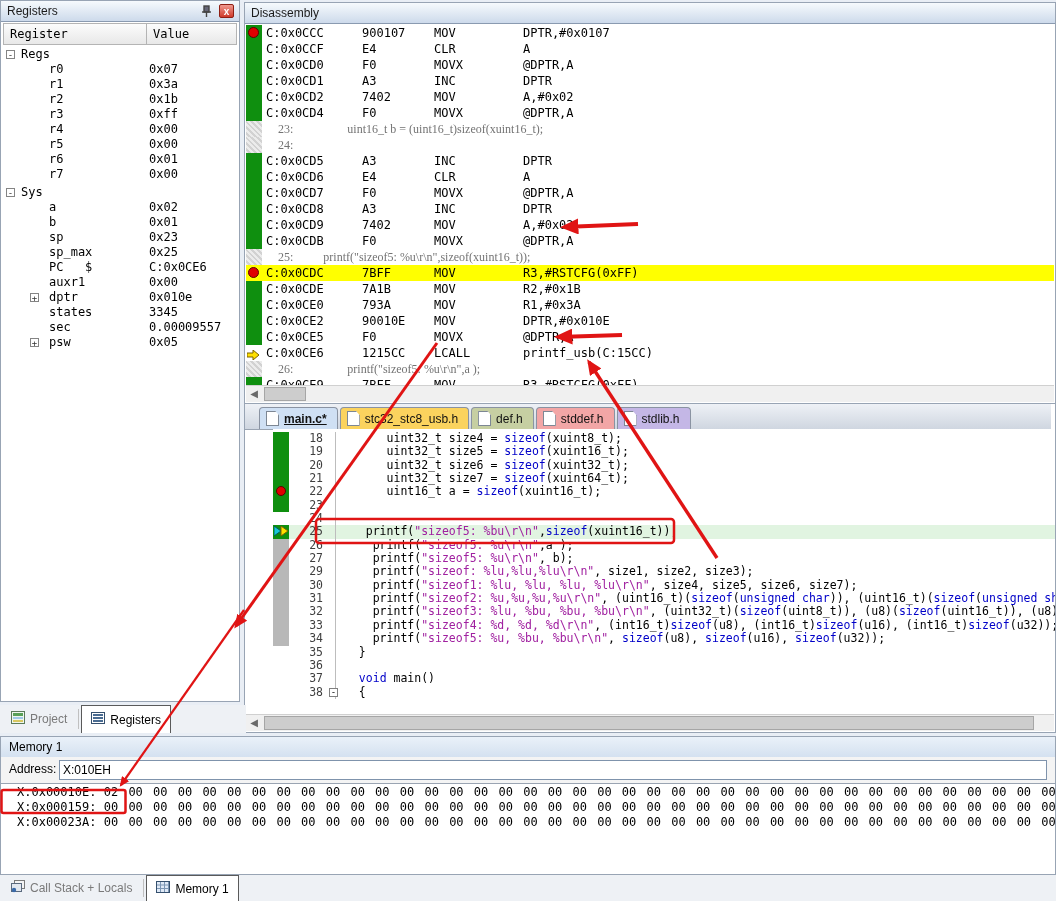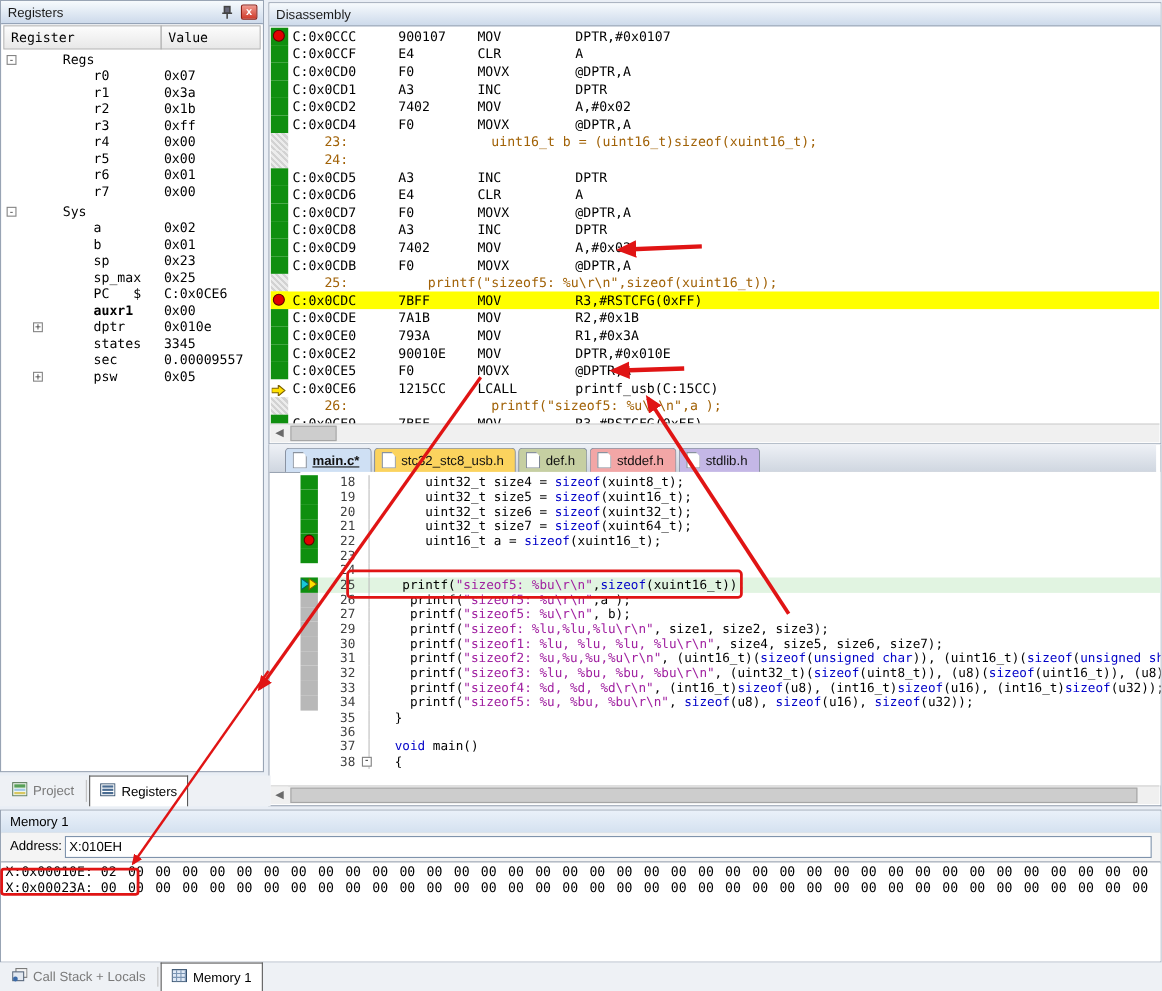--- a/index.html
+++ b/index.html
@@ -11,37 +11,37 @@
       color:#1b1b1b;line-height:21px;padding-left:6px;box-sizing:border-box;}
   
   #registers-panel{left:0;top:2;width:240px;height:702px;}
   #reg-header{position:absolute;top:22px;left:2px;right:2px;height:22px;display:flex;}
   .hdr-cell{background:linear-gradient(#fcfcfc,#e8e8e8);border:1px solid #b4b4b4;
       box-sizing:border-box;line-height:20px;padding-left:6px;
       font-family:"DejaVu Sans Mono","Liberation Mono",monospace;font-size:12px;}
   #reg-tree{position:absolute;top:46px;left:2px;right:2px;bottom:2px;overflow:hidden;
       font-family:"DejaVu Sans Mono","Liberation Mono",monospace;font-size:12px;}
   .reg-row{position:relative;height:15px;line-height:15px;white-space:pre;}
-  .reg-name{position:absolute;margin-left:36px;}
+  .reg-name{position:absolute;}
   .reg-val{position:absolute;left:146px;}
   .tree-box{position:absolute;top:3px;width:9px;height:9px;background:#fff;border:1px solid #848484;
       font-size:9px;line-height:8px;text-align:center;box-sizing:border-box;color:#333;}
   
   #disasm-panel{left:244px;top:2px;width:812px;height:402px;}
   #disasm-rows{position:absolute;top:22px;left:1px;right:1px;height:362px;overflow:hidden;
       font-family:"DejaVu Sans Mono","Liberation Mono",monospace;font-size:12px;}
   .d-row{position:relative;height:16px;line-height:16px;white-space:pre;}
   .d-gutter{position:absolute;left:0;top:0;width:16px;height:16px;}
   .g-green{background:#0f8f0f;}
   .g-hatch{background:repeating-linear-gradient(45deg,#ececec 0 2px,#d2d2d2 2px 4px);}
   .d-addr{position:absolute;left:20px;width:94px;}
   .d-op{position:absolute;left:116px;width:72px;}
   .d-mn{position:absolute;left:188px;width:76px;}
   .d-args{position:absolute;left:264px;padding-left:13px;}
-  .d-src{position:absolute;left:20px;color:#a16207;}
+  .d-src{position:absolute;left:20px;color:#737373;font-family:Liberation Serif, serif;}
   .bp{position:absolute;left:2px;top:2px;width:11px;height:11px;border-radius:50%;
       background:#e00000;border:1px solid #5c0000;box-sizing:border-box;}
   .scrollbar{position:absolute;left:1px;right:1px;height:16px;background:#f0f0f0;border-top:1px solid #d0d0d0;}
   .sb-btn{position:absolute;left:0;top:0;width:16px;height:16px;background:#f0f0f0;color:#6a6a6a;
       text-align:center;line-height:15px;font-size:10px;}
   .sb-thumb{position:absolute;top:1px;height:14px;background:#cdcdcd;border:1px solid #a6a6a6;box-sizing:border-box;}
   
   #editor-panel{left:244px;top:404px;width:812px;height:329px;border-top:none;}
   #editor-tabs{position:absolute;left:0;top:0;right:4px;height:25px;
       background:linear-gradient(#eef1f6,#cfd6e0);border-bottom:1px solid #9aa4b2;display:flex;
@@ -66,21 +66,21 @@
   #memory-panel{left:0;top:736px;width:1056px;height:139px;border:1px solid #98a4b4;}
   #mem-title{position:absolute;left:0;top:0;right:0;height:20px;background:linear-gradient(#eaf1f9,#d4e1f0);
       border-bottom:1px solid #aeb9c8;line-height:20px;padding-left:8px;}
   #mem-addr-row{position:absolute;left:0;top:20px;right:0;height:26px;background:#f4f4f4;
       border-bottom:1px solid #9aa4b2;}
   #mem-addr-label{position:absolute;left:8px;top:5px;}
   #mem-addr-input{position:absolute;left:58px;top:3px;right:8px;height:18px;background:#fff;
       border:1px solid #7f93ac;padding:0 3px;line-height:18px;}
   #memory-rows{position:absolute;left:0;top:48px;right:0;bottom:0;overflow:hidden;background:#fff;
       font-family:"DejaVu Sans Mono","Liberation Mono",monospace;font-size:12px;}
-  .m-row{height:15.2px;line-height:15.2px;white-space:pre;padding-left:4px;}
+  .m-row{height:15.2px;line-height:15.2px;white-space:pre;padding-left:16px;}
   .m-bytes{word-spacing:3px;}
   
   .tabbar{position:absolute;display:flex;align-items:stretch;background:#eef1f5;padding-left:2px;gap:2px;}
   #left-tabbar{left:0;top:705px;width:244px;height:28px;}
   #bottom-tabbar{left:0;top:875px;width:1056px;height:26px;}
   .btab{display:flex;align-items:center;gap:5px;padding:2px 9px;color:#7a7a7a;}
   .btab.active{background:#fff;border:1px solid #5a5a5a;border-bottom:none;color:#000;}
   .sep{width:1px;background:#c0c0c0;margin:4px 0;}
   #annotations{position:absolute;left:0;top:0;pointer-events:none;z-index:50;}
   .yellow-row{background:#ffff00;}
@@ -117,21 +117,21 @@
       <div class="reg-row"><span class="reg-name" style="left: 46px;">r5</span><span class="reg-val">0x00</span></div>
       <div class="reg-row"><span class="reg-name" style="left: 46px;">r6</span><span class="reg-val">0x01</span></div>
       <div class="reg-row"><span class="reg-name" style="left: 46px;">r7</span><span class="reg-val">0x00</span></div>
       <div class="reg-row" style="height: 3px;"></div>
       <div class="reg-row"><span class="tree-box" style="left: 3px;">-</span><span class="reg-name" style="left: 18px;">Sys</span></div>
       <div class="reg-row"><span class="reg-name" style="left: 46px;">a</span><span class="reg-val">0x02</span></div>
       <div class="reg-row"><span class="reg-name" style="left: 46px;">b</span><span class="reg-val">0x01</span></div>
       <div class="reg-row"><span class="reg-name" style="left: 46px;">sp</span><span class="reg-val">0x23</span></div>
       <div class="reg-row"><span class="reg-name" style="left: 46px;">sp_max</span><span class="reg-val">0x25</span></div>
       <div class="reg-row"><span class="reg-name" style="left: 46px;">PC   $</span><span class="reg-val">C:0x0CE6</span></div>
-      <div class="reg-row"><span class="reg-name" style="left: 46px; font-weight: bold;">auxr1</span><span class="reg-val">0x00</span></div>
+      <div class="reg-row"><span class="reg-name" style="left: 46px;">auxr1</span><span class="reg-val">0x00</span></div>
       <div class="reg-row"><span class="tree-box" style="left: 27px;">+</span><span class="reg-name" style="left: 46px;">dptr</span><span class="reg-val">0x010e</span></div>
       <div class="reg-row"><span class="reg-name" style="left: 46px;">states</span><span class="reg-val">3345</span></div>
       <div class="reg-row"><span class="reg-name" style="left: 46px;">sec</span><span class="reg-val">0.00009557</span></div>
       <div class="reg-row"><span class="tree-box" style="left: 27px;">+</span><span class="reg-name" style="left: 46px;">psw</span><span class="reg-val">0x05</span></div>
       <div class="reg-row" style="height: 3px;"></div>
     </div>
 </section>
 
 <section class="panel" id="disasm-panel">
   <div class="titlebar">
@@ -255,20 +255,21 @@
 <section id="memory-panel" class="panel">
   <div id="mem-title">
     <span>Memory 1</span>
   </div>
   <div id="mem-addr-row">
     <span id="mem-addr-label">Address:</span>
     <div id="mem-addr-input">X:010EH</div>
   </div>
   <div id="memory-rows">
       <div class="m-row"><span class="m-addr">X:0x00010E: </span><span class="m-bytes">02 00 00 00 00 00 00 00 00 00 00 00 00 00 00 00 00 00 00 00 00 00 00 00 00 00 00 00 00 00 00 00 00 00 00 00 00 00 00</span></div>
+      <div class="m-row"><span class="m-addr">X:0x000159: </span><span class="m-bytes">00 00 00 00 00 00 00 00 00 00 00 00 00 00 00 00 00 00 00 00 00 00 00 00 00 00 00 00 00 00 00 00 00 00 00 00 00 00 00</span></div>
       <div class="m-row"><span class="m-addr">X:0x00023A: </span><span class="m-bytes">00 00 00 00 00 00 00 00 00 00 00 00 00 00 00 00 00 00 00 00 00 00 00 00 00 00 00 00 00 00 00 00 00 00 00 00 00 00 00</span></div>
     </div>
 </section>
 
 <div class="tabbar" id="bottom-tabbar">
   <div class="btab">
     <span>
       <svg width="14" height="13">
           <rect x="3.5" y="0.5" width="10" height="8" fill="#f4f4f4" stroke="#7a7a7a"></rect>
           <rect x="0.5" y="3.5" width="10" height="8" fill="#e2e8f0" stroke="#5a6a7e"></rect>

